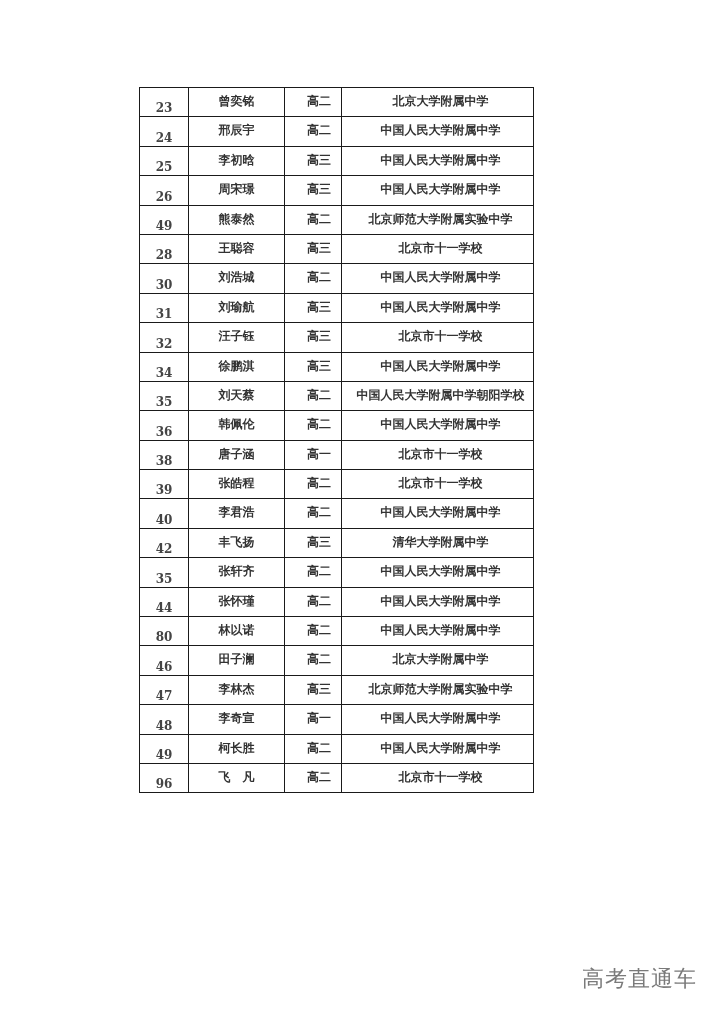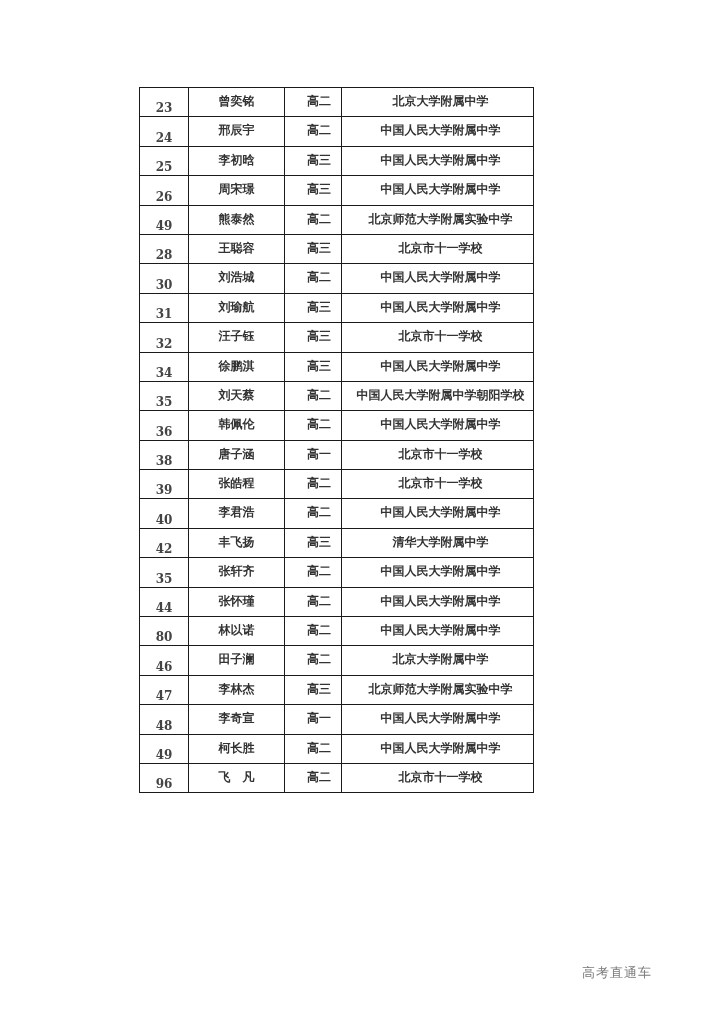--- a/index.html
+++ b/index.html
@@ -62,21 +62,21 @@
       padding-left: 6px;
       vertical-align: top;
       padding-top: 6px;
       height: 21.4px;
     }
     .watermark {
       position: absolute;
       left: 582px;
       top: 964px;
       font-family: "DejaVu Sans", "Liberation Sans", sans-serif;
-      font-size: 13px;
+      font-size: 22px;
       color: #7a7a7a;
       letter-spacing: 1px;
     }
   </style>
 </head>
 <body>
 
 <table class="roster-table">
   <colgroup>
     <col class="col-no">

